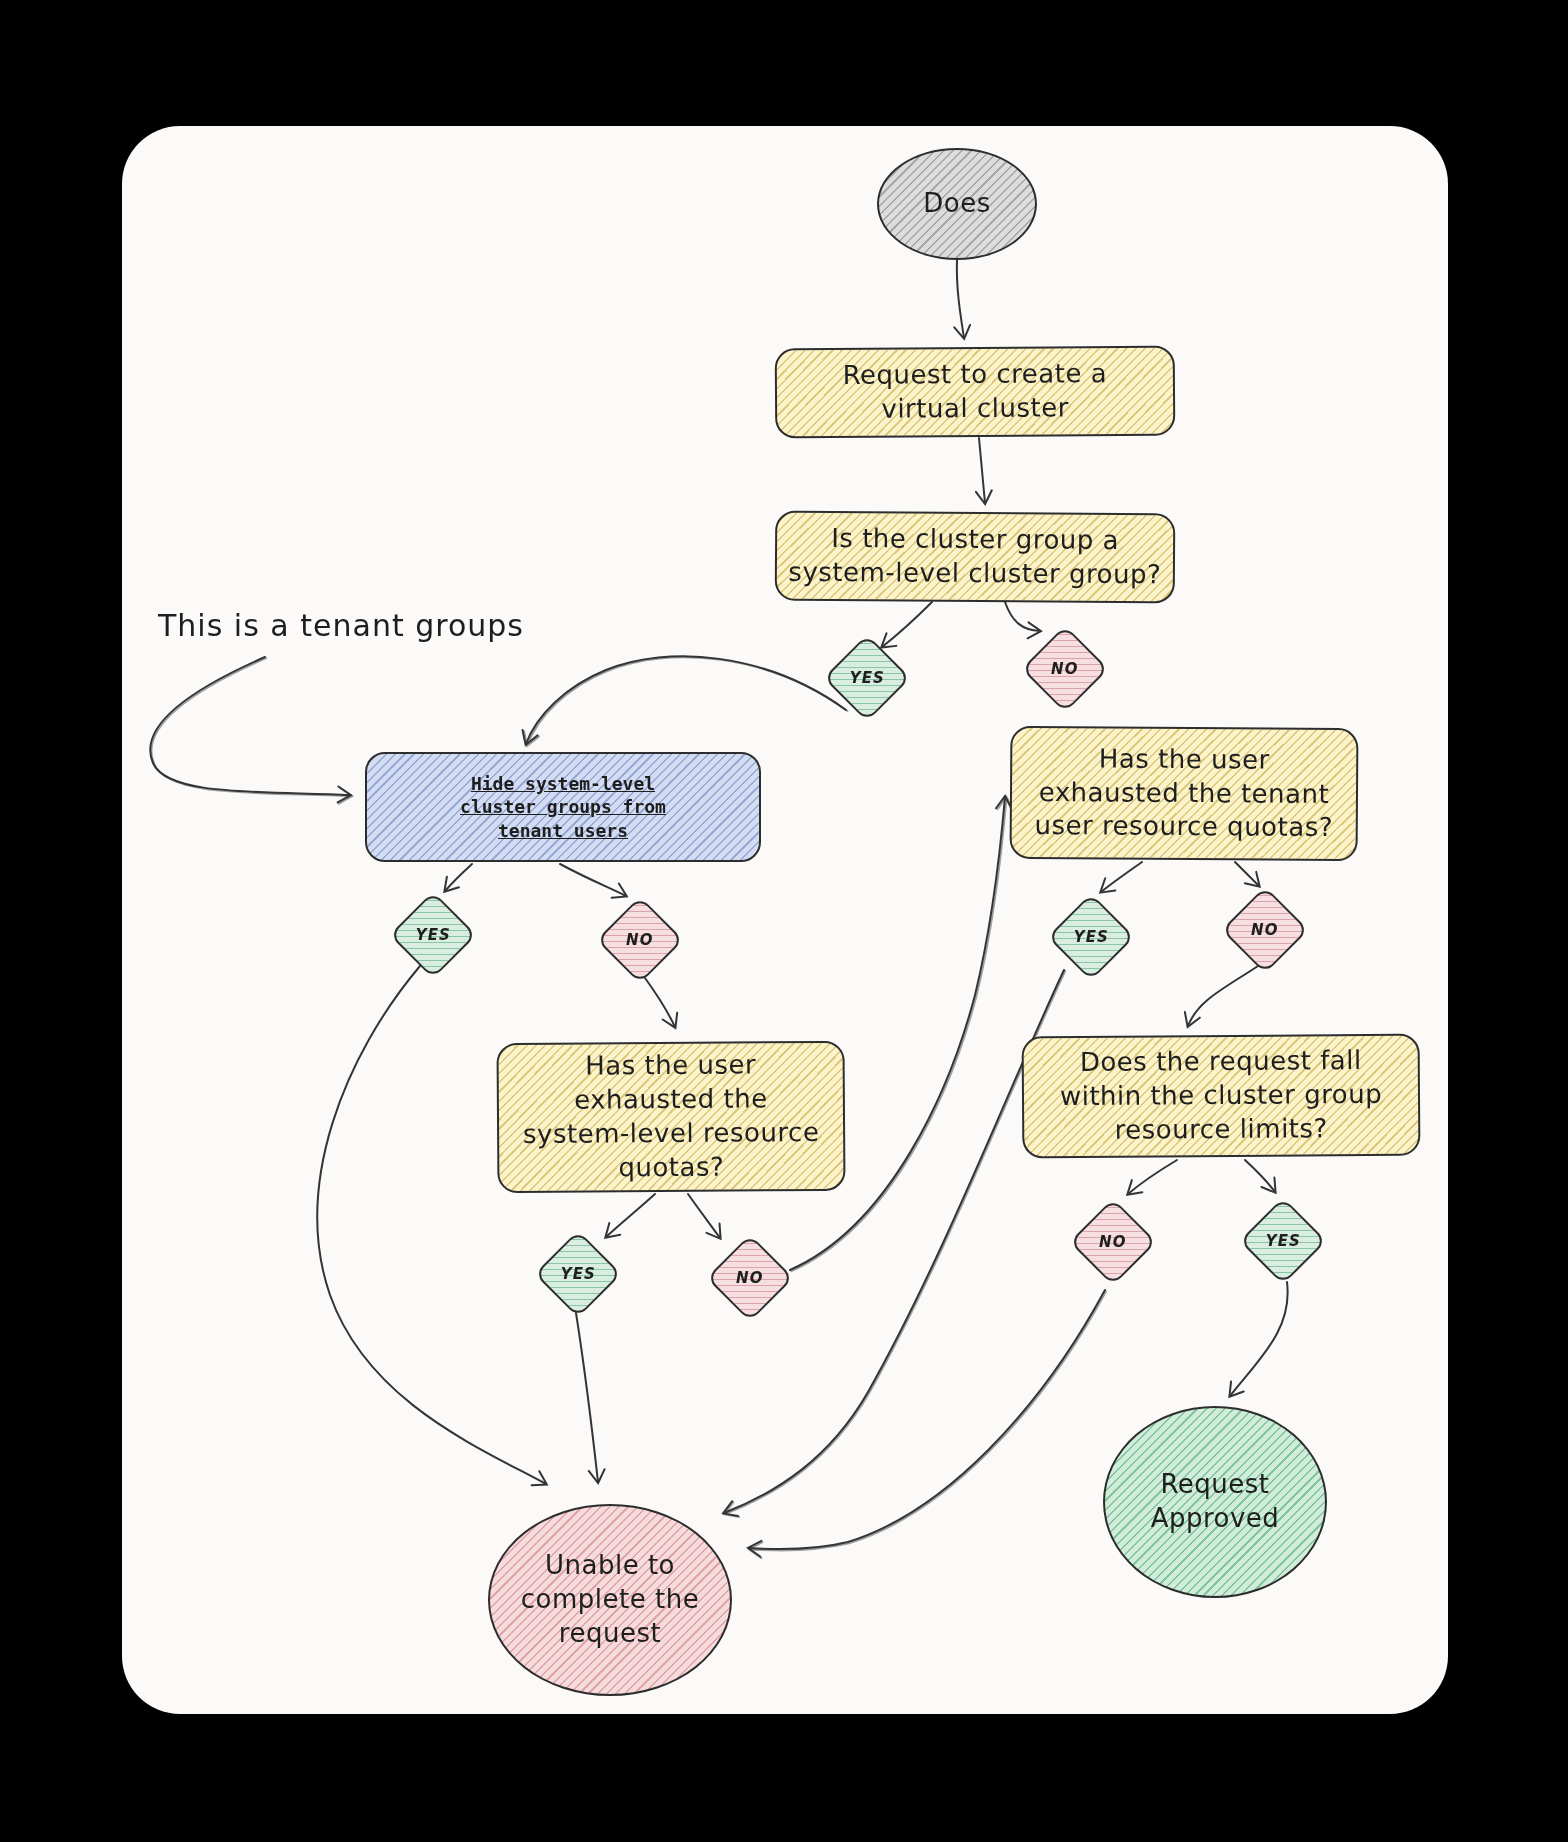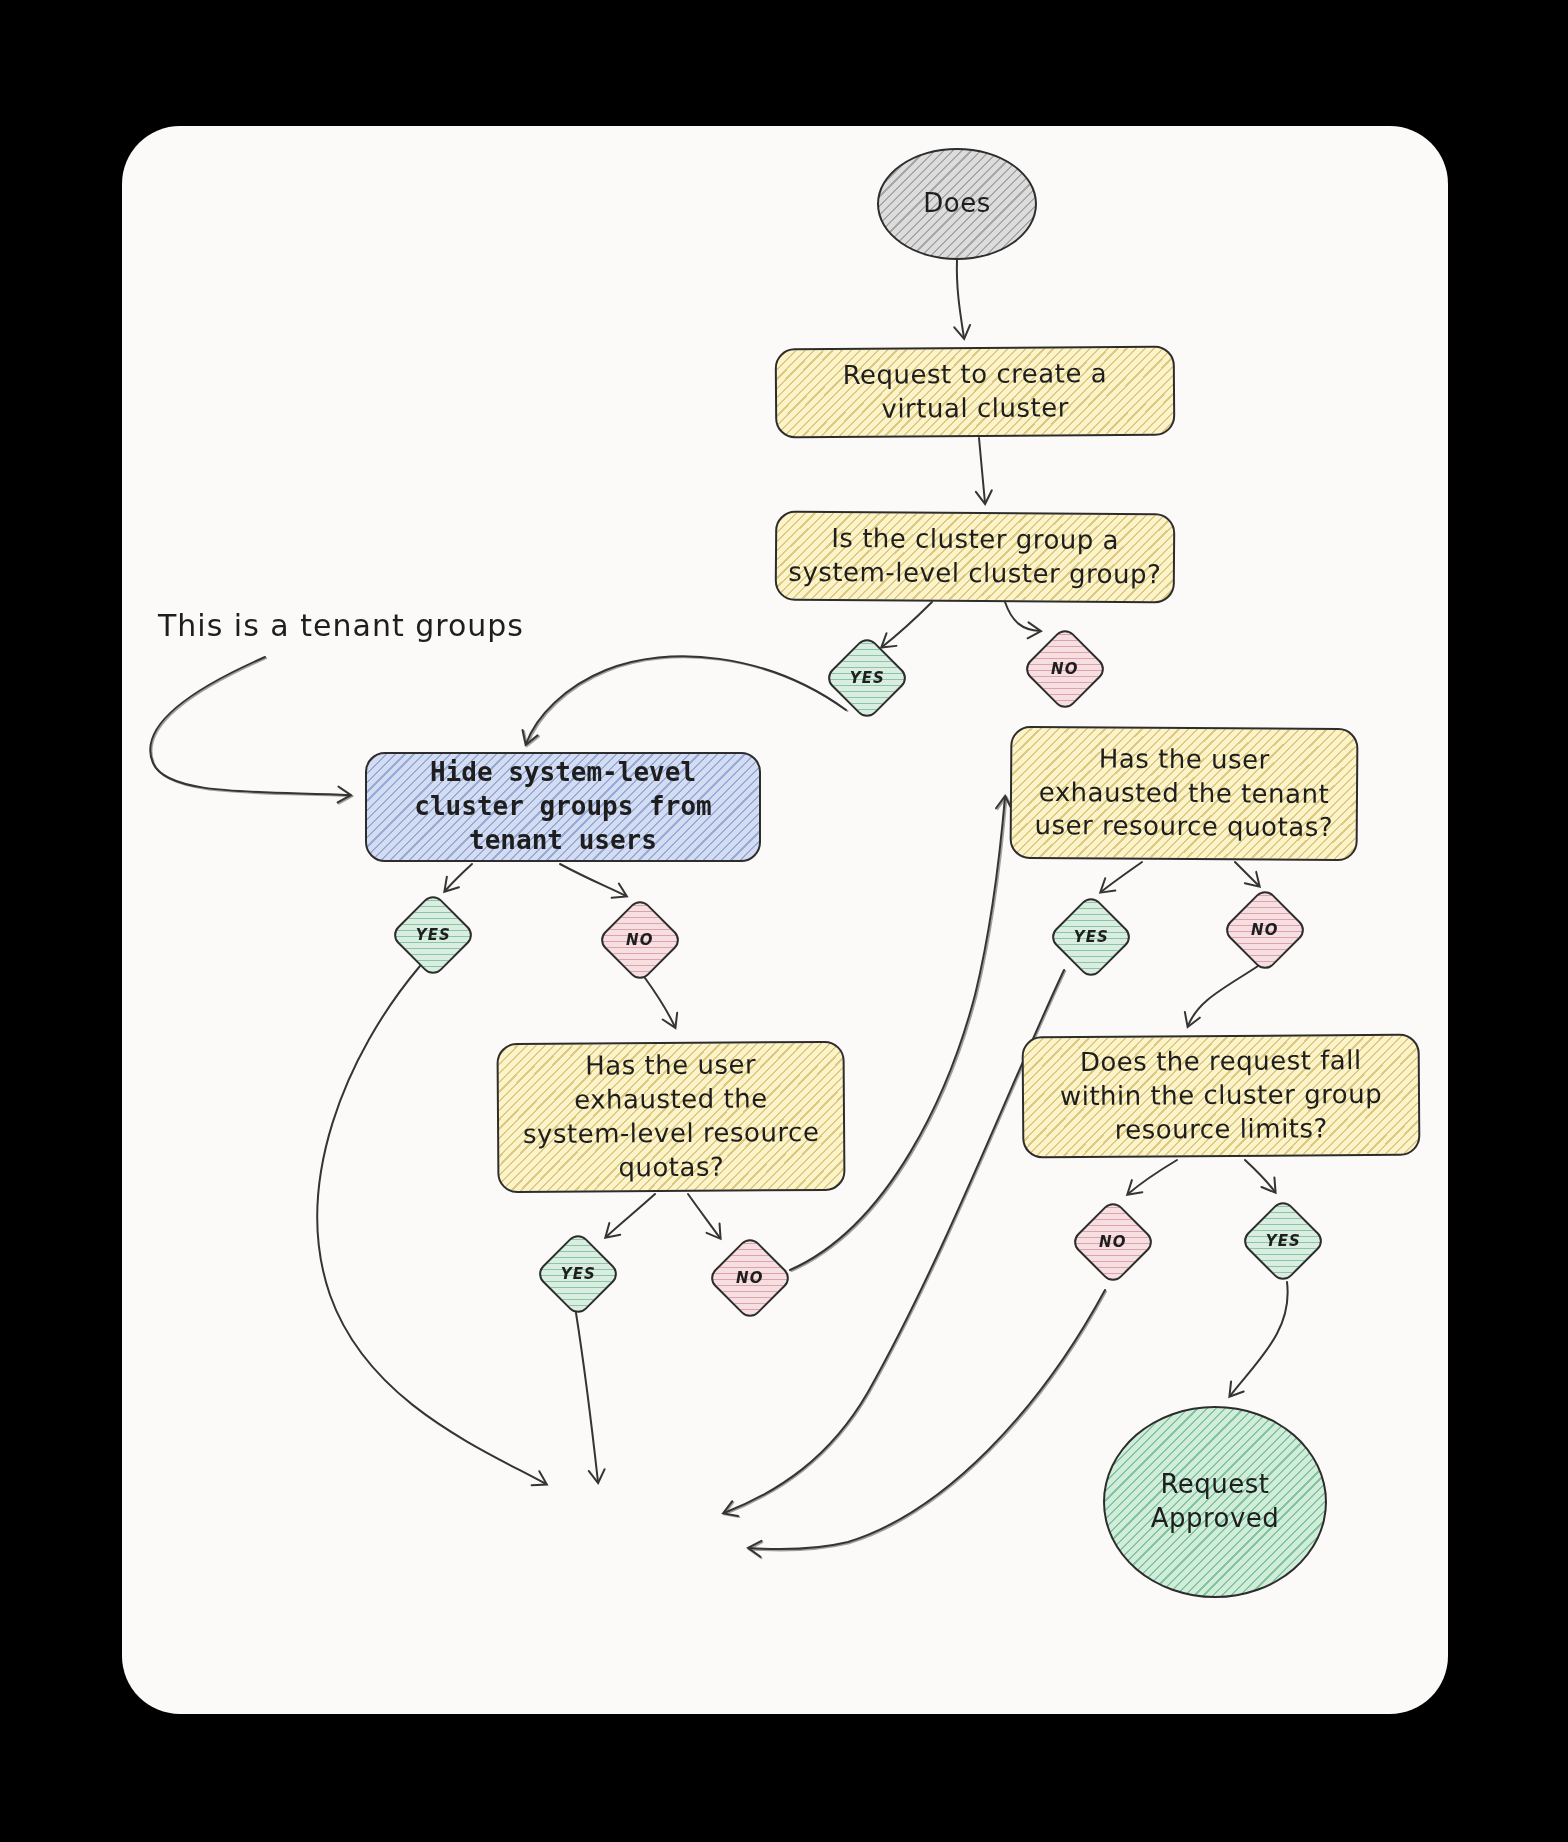--- a/index.html
+++ b/index.html
@@ -18,21 +18,21 @@
   .hatch-yellow{background:repeating-linear-gradient(135deg,var(--yellow_hatch) 0 1.6px,transparent 1.6px 6.5px),var(--yellow_fill);}
   .hatch-blue{background:repeating-linear-gradient(135deg,var(--blue_hatch) 0 1.6px,transparent 1.6px 6.5px),var(--blue_fill);}
   .hatch-teal{background:repeating-linear-gradient(135deg,var(--teal_hatch) 0 1.4px,transparent 1.4px 6px),var(--teal_fill);}
   .hatch-pink{background:repeating-linear-gradient(135deg,var(--pink_hatch) 0 1.4px,transparent 1.4px 6px),var(--pink_fill);}
   .hatch-gray{background:repeating-linear-gradient(135deg,var(--gray_hatch) 0 1.6px,transparent 1.6px 6.5px),var(--gray_fill);}
   .hatch-green{background:repeating-linear-gradient(135deg,var(--green_hatch) 0 1.6px,transparent 1.6px 6.5px),var(--green_fill);}
   .hatch-red{background:repeating-linear-gradient(135deg,var(--red_hatch) 0 1.6px,transparent 1.6px 6.5px),var(--red_fill);}
   .diamond{position:absolute;width:62px;height:62px;border:2.2px solid #2d2d2d;border-radius:12px;
            transform:rotate(45deg);display:flex;align-items:center;justify-content:center;box-sizing:border-box;}
   .diamond .dlbl{transform:rotate(-45deg);font-size:15px;font-weight:bold;letter-spacing:1px;font-style:italic;}
-  .mono .lbl{font-family:"DejaVu Sans Mono",monospace;font-size:26px;font-weight:bold;letter-spacing:0;}
+  .mono .lbl{font-family:"DejaVu Sans Mono",monospace;font-size:18px;font-weight:bold;letter-spacing:0;text-decoration:underline;}
   .annotation{position:absolute;left:158px;top:608px;font-size:30px;letter-spacing:1px;white-space:nowrap;}
   .tilt-l{transform:rotate(-.4deg);} .tilt-r{transform:rotate(.4deg);}
 </style>
 </head>
 <body>
 
 <div class="stage">
   <div class="card"></div>
 
   <svg class="edges" viewBox="0 0 1568 1842">
@@ -144,13 +144,18 @@
   </div>
   <div class="diamond hatch-teal" style="left:1252px;top:1210px">
     <span class="dlbl">YES</span>
   </div>
 
   <div class="node ellipse hatch-green" style="left:1103px;top:1406px;width:224px;height:192px">
     <span class="lbl">Request
 Approved</span>
   </div>
 
+  <div class="node ellipse hatch-red" style="left:488px;top:1504px;width:244px;height:192px">
+    <span class="lbl">Unable to
+complete the
+request</span>
+  </div>
 </div>
 
 </body></html>

